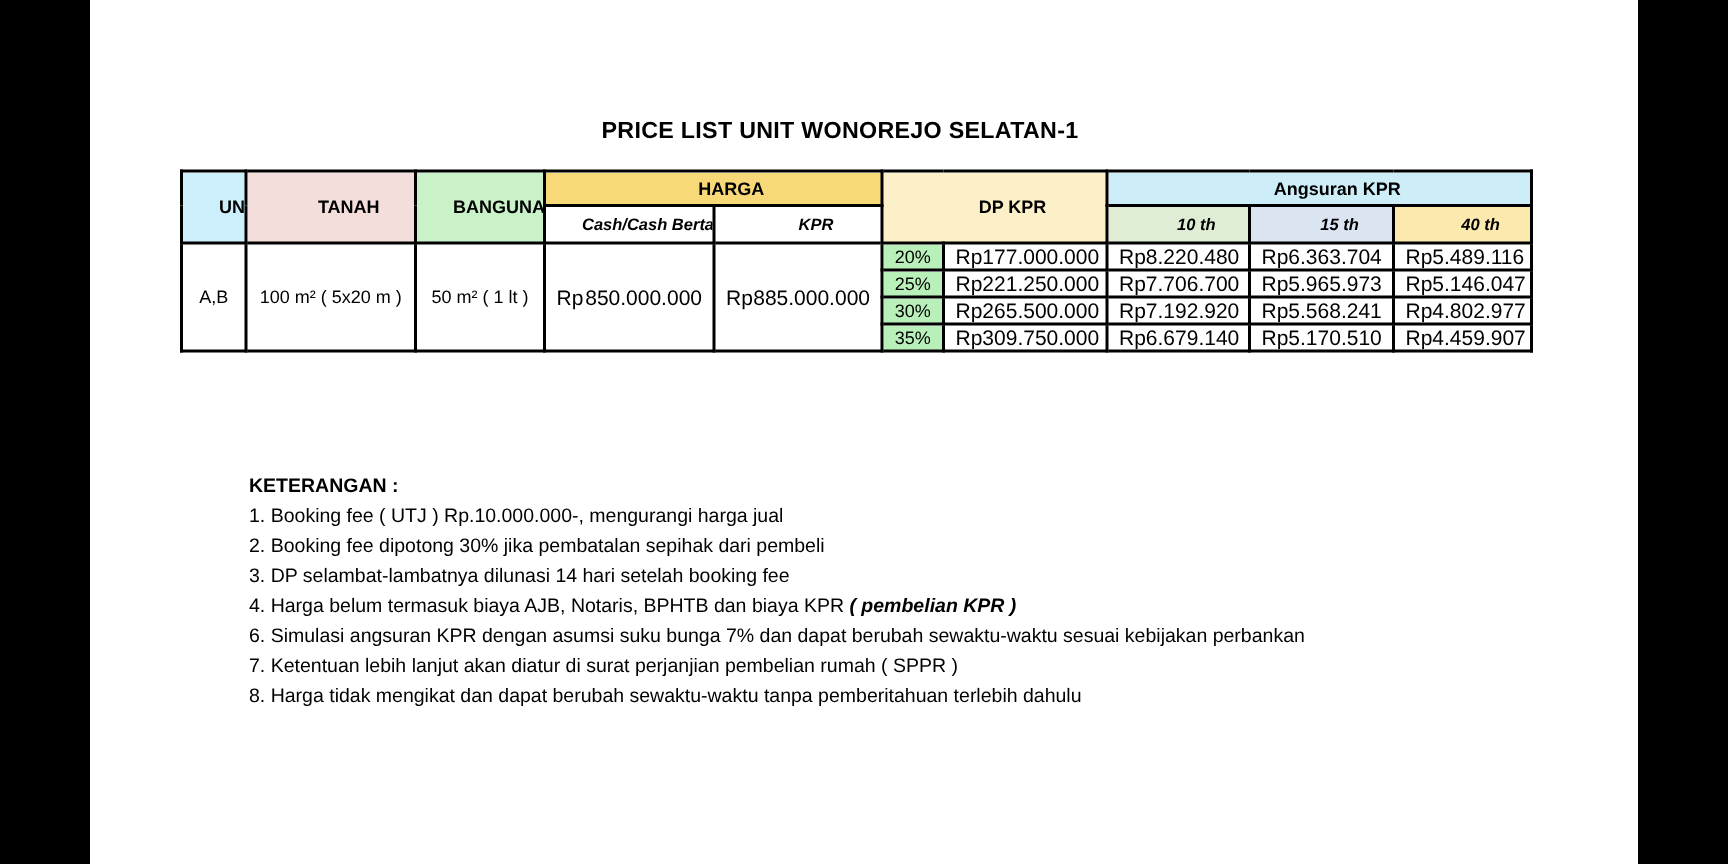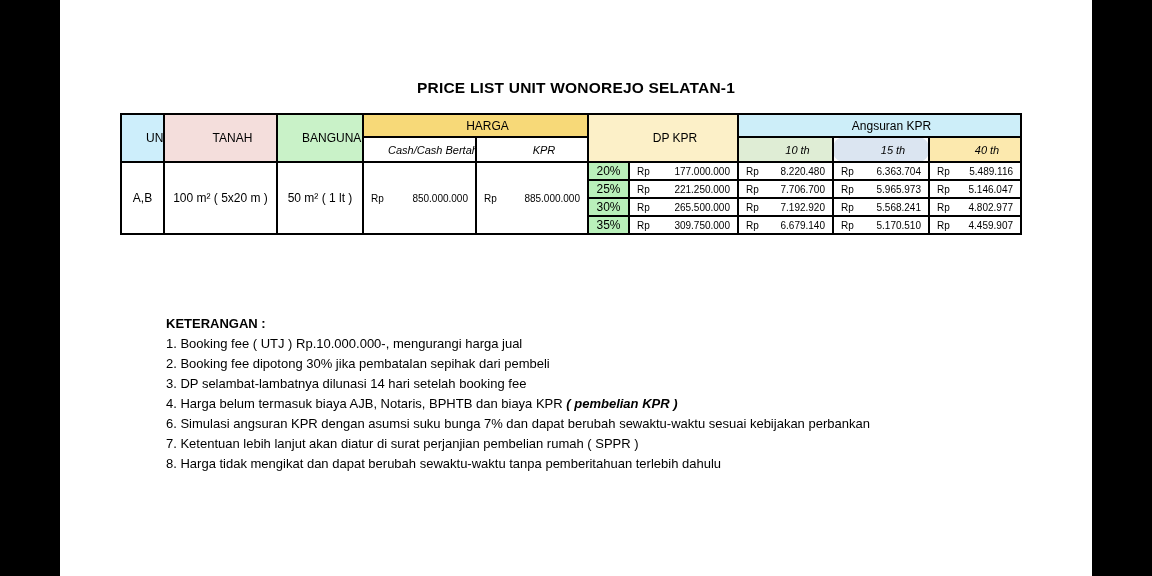--- a/index.html
+++ b/index.html
@@ -12,53 +12,53 @@
   }
   .stage { position: relative; width: 1152px; height: 576px; background: var(--page_bg, #fff); }
   .letterbox {
     position: absolute; top: 0; height: 576px; width: 60px;
     background: var(--letterbox, #000);
   }
   .letterbox.left { left: 0; }
   .letterbox.right { right: 0; }
 
   .title {
-    position: absolute; left: 60px; top: 79px; width: 1032px;
+    position: absolute; left: 44px; top: 79px; width: 1032px;
     text-align: center; font-weight: bold; font-size: 15.5px; letter-spacing: .2px;
   }
 
   table.price-table {
     position: absolute; left: 120px; top: 113px; width: 900px;
     border-collapse: collapse; table-layout: fixed;
   }
   .price-table th, .price-table td {
     border: 2px solid var(--border, #000);
     text-align: center; vertical-align: middle;
     font-size: 12px; white-space: nowrap; overflow: hidden; padding: 0;
   }
   tr.r1 { height: 23px; }
   tr.r2 { height: 25px; }
   tr.dr { height: 18px; }
-  .price-table th { font-weight: normal; padding-left: 24px; }
+  .price-table th { font-weight: bold; padding-left: 24px; }
   .price-table th.sub { font-style: italic; font-size: 11px; margin-left: 28px; }
 
   .bg-unit     { background: var(--unit, #cdeefb); }
   .bg-tanah    { background: var(--tanah, #f4dedc); }
   .bg-bangunan { background: var(--bangunan, #c9f2c8); }
   .bg-harga    { background: var(--harga, #f7d978); }
   .bg-dpkpr    { background: var(--dp_kpr, #fcf0c8); }
   .bg-angsuran { background: var(--angsuran, #cdeef9); }
   .bg-t10      { background: var(--tenor10, #dfedd5); }
-  .bg-t15      { background: var(--tenor15, #dbe5f1); border-radius: 11px; }
+  .bg-t15      { background: var(--tenor15, #dbe5f1); }
   .bg-t20      { background: var(--tenor20, #fce9ae); }
   .bg-pct      { background: var(--dp_pct, #b9f0ba); }
 
   .money {
     display: flex; justify-content: space-between; align-items: center;
-    padding: 0 7px; font-size: 10px; text-align: center;
+    padding: 0 7px; font-size: 14px; text-align: center;
   }
 
   .notes {
     position: absolute; left: 166px; top: 290px;
     font-size: 13px; line-height: 20px; white-space: nowrap; margin-top: 24px;
   }
   .notes-heading { font-weight: bold; }
   .note .b { font-weight: bold; }
   .note .note-em { font-weight: bold; font-style: italic; }
 </style>

